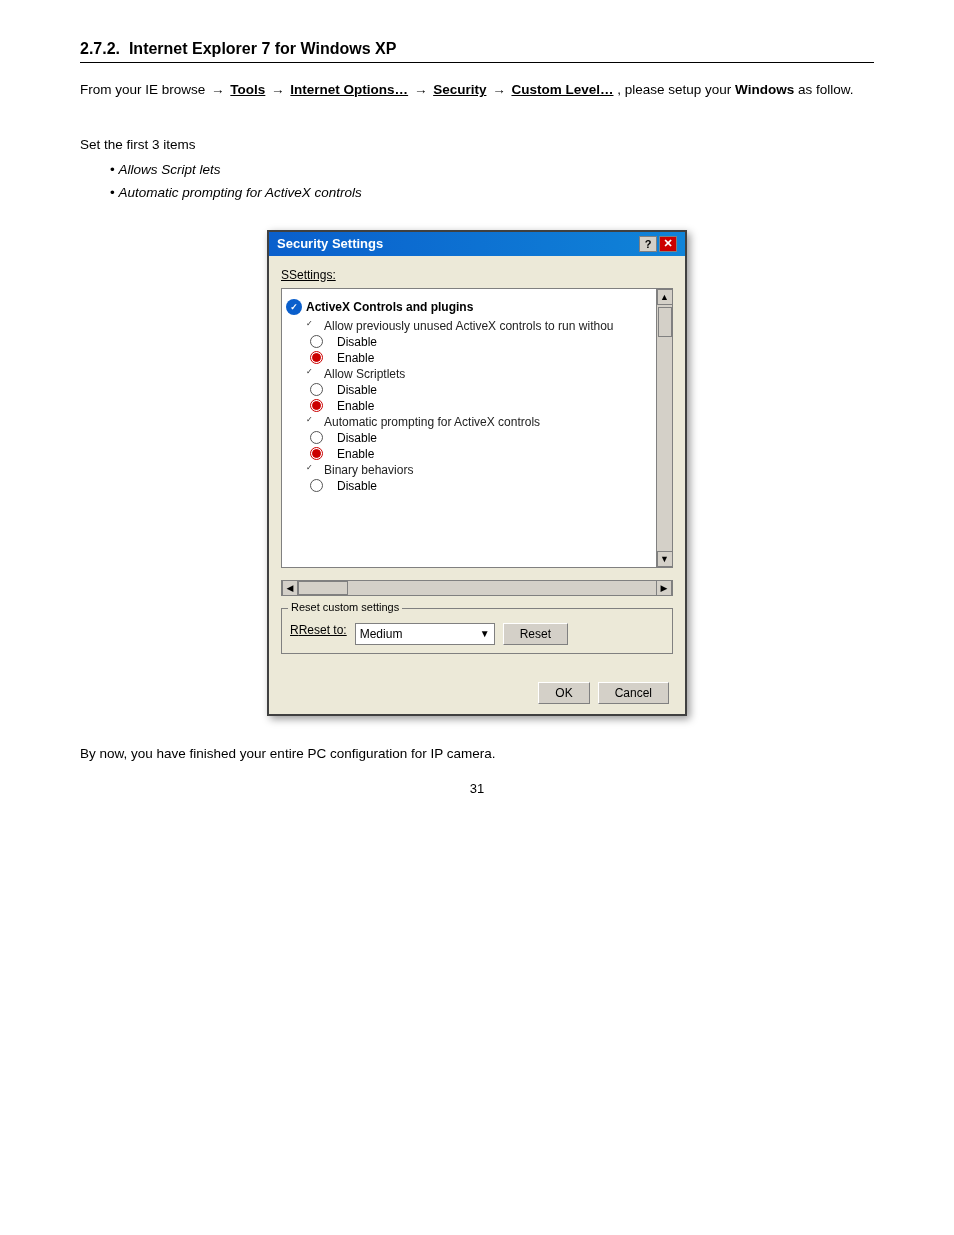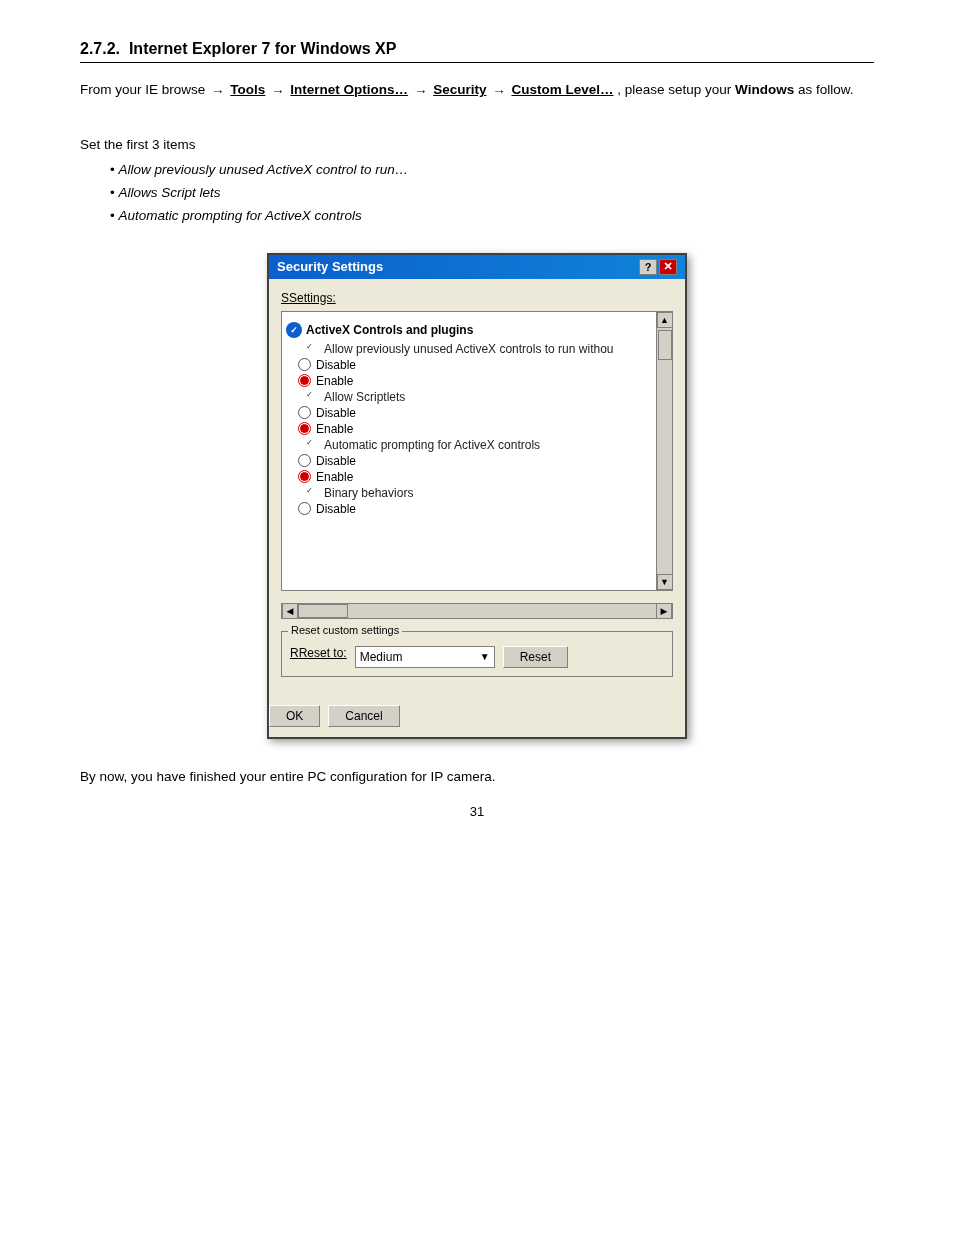--- a/index.html
+++ b/index.html
@@ -162,22 +162,22 @@
     .list-sub-item {
       margin-left: 20px;
       font-size: 12px;
       margin-bottom: 2px;
       color: #222;
     }
 
     .radio-item {
       display: flex;
       align-items: center;
-      gap: 5px;
-      margin-left: 12px;
+      gap: 14px;
+      margin-left: 24px;
       margin-bottom: 2px;
       font-size: 12px;
     }
 
     .radio-circle {
       width: 13px;
       height: 13px;
       border-radius: 50%;
       border: 1px solid #555;
       background: #fff;
@@ -296,22 +296,23 @@
       background: #d4d0c8;
       border: 1px solid;
       border-color: #fff #808080 #808080 #fff;
       padding: 3px 16px;
       font-size: 12px;
       cursor: pointer;
     }
 
     .dialog-footer {
       display: flex;
+      justify-content: flex-end;
       gap: 8px;
-      padding: 4px 0 10px;
+      padding: 4px 16px 10px;
     }
 
     .footer-note {
       font-size: 13.5px;
       margin-top: 10px;
     }
 
     .page-number {
       text-align: center;
       font-size: 13px;
@@ -350,21 +351,20 @@
   <span>as follow.</span>
 </p>
 
 <br>
 
 
 <p class="set-items-label">Set the first 3 items</p>
 
 
 <ul class="bullet-list">
-  <li>Allow previously unused ActiveX control to run…</li>
   <li>Allows Script lets</li>
   <li>Automatic prompting for ActiveX controls</li>
 </ul>
 
 
 <div class="dialog-wrapper">
   <div class="dialog">
 
     <div class="dialog-titlebar">
       <span>Security Settings</span>

